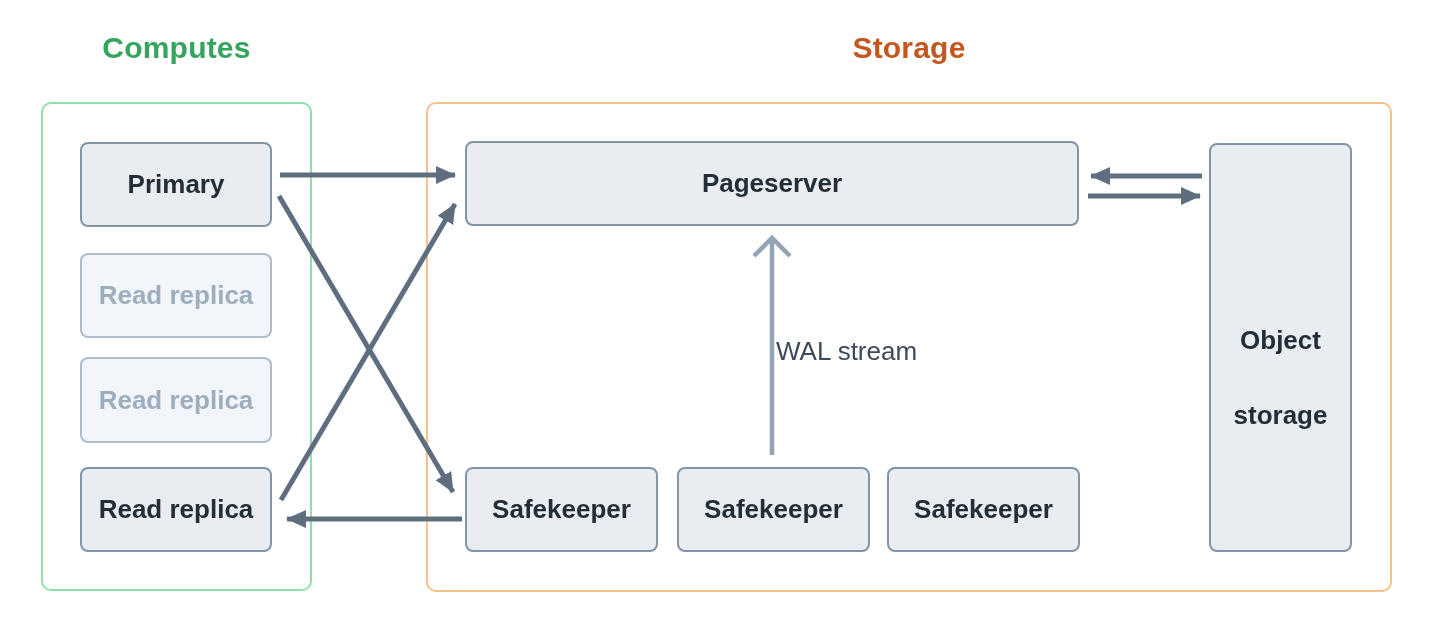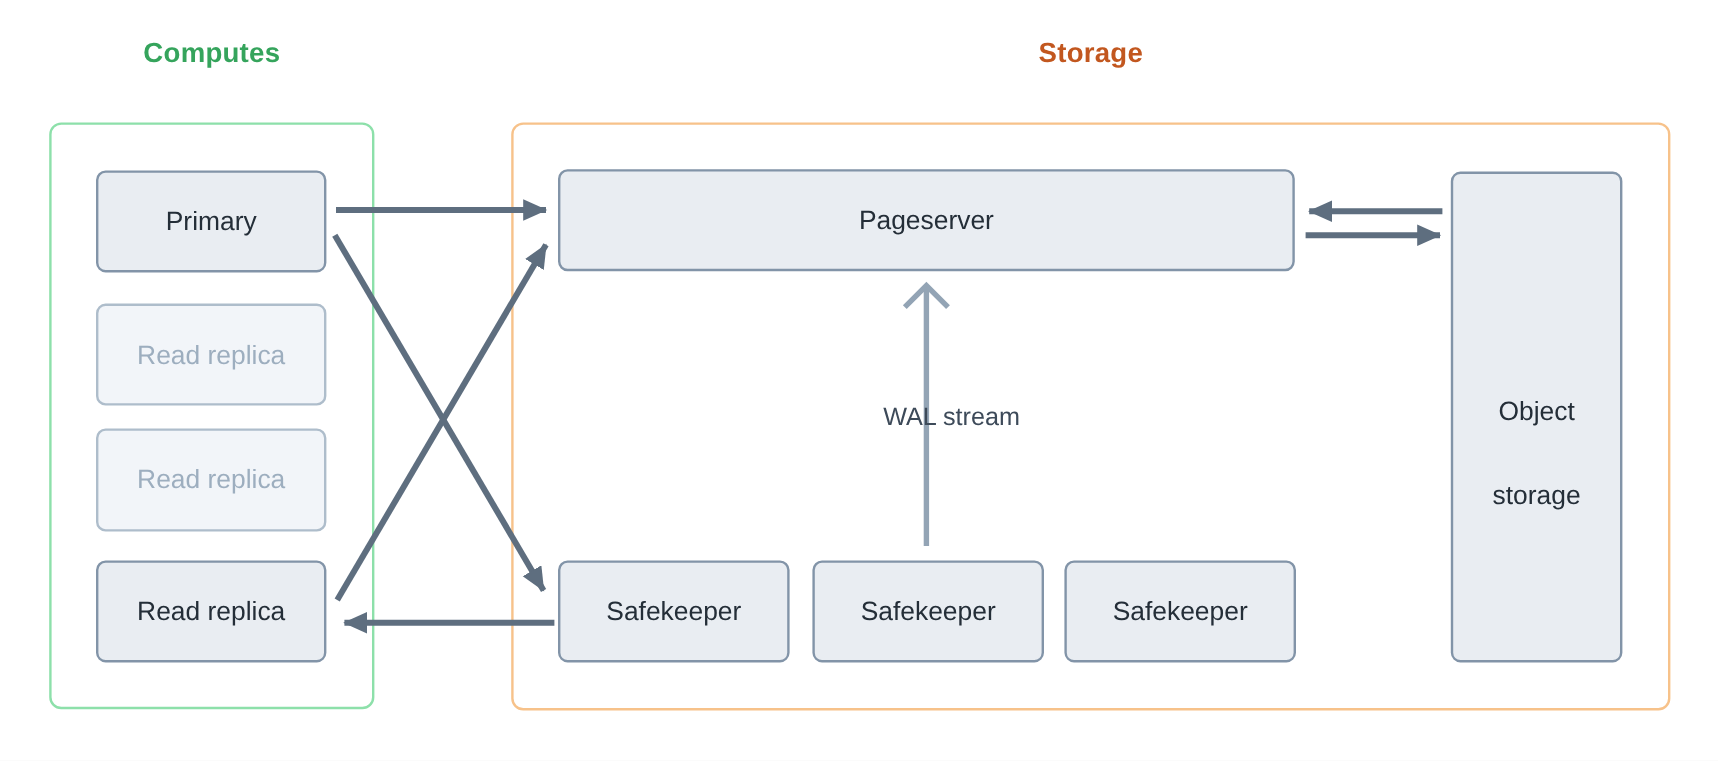--- a/index.html
+++ b/index.html
@@ -22,42 +22,43 @@
   html,body{background:#f4f4f4;}
   .canvas{
     position:relative;
     width:1432px;height:634px;
     background:var(--background);
     font-family:"Liberation Sans","DejaVu Sans",sans-serif;
     overflow:hidden;
   }
   .section-title{
     position:absolute;
-    font-size:23px;font-weight:700;
+    font-size:30px;font-weight:700;
     text-align:center;
     letter-spacing:.2px;
   }
   .title-computes{left:41px;top:31px;width:271px;color:var(--computes-accent);}
   .title-storage{left:426px;top:31px;width:966px;color:var(--storage-accent);}
   .group{
     position:absolute;
     border-radius:10px;
     border:2px solid;
     background:transparent;
   }
   .group-computes{left:41px;top:102px;width:271px;height:489px;border-color:var(--computes-border);}
   .group-storage{left:426px;top:102px;width:966px;height:490px;border-color:var(--storage-border);}
   .node{
     position:absolute;
     display:flex;align-items:center;justify-content:center;
     background:var(--node-fill);
     border:2px solid var(--node-border);
     border-radius:8px;
-    font-size:22px;
+    font-size:26px;
     color:var(--node-text);
+    font-weight:bold;
   }
   .node.faded{
     background:var(--node-faded-fill);
     border-color:var(--node-faded-border);
     color:var(--node-faded-text);
   }
   .node-primary{left:80px;top:142px;width:192px;height:85px;}
   .node-rr1{left:80px;top:253px;width:192px;height:85px;}
   .node-rr2{left:80px;top:357px;width:192px;height:86px;}
   .node-rr3{left:80px;top:467px;width:192px;height:85px;}
@@ -71,22 +72,22 @@
   }
   .node-objstorage .objline{transform:translateY(30px);}
   .edges{
     position:absolute;left:0;top:0;width:1432px;height:634px;
     pointer-events:none;
   }
   .edge{stroke:var(--arrow);stroke-width:5;fill:none;}
   .edge-light{stroke:var(--arrow-light);stroke-width:4.5;fill:none;}
   .ah{fill:var(--arrow);}
   .edge-label{
-    position:absolute;left:736px;top:336px;
-    font-size:21px;color:var(--edge-label-text);
+    position:absolute;left:776px;top:336px;
+    font-size:26px;color:var(--edge-label-text);
     white-space:nowrap;
   }
 </style>
 </head>
 <body>
 
 <div class="canvas">
 
   <div class="section-title title-computes">Computes</div>
   <div class="section-title title-storage">Storage</div>

